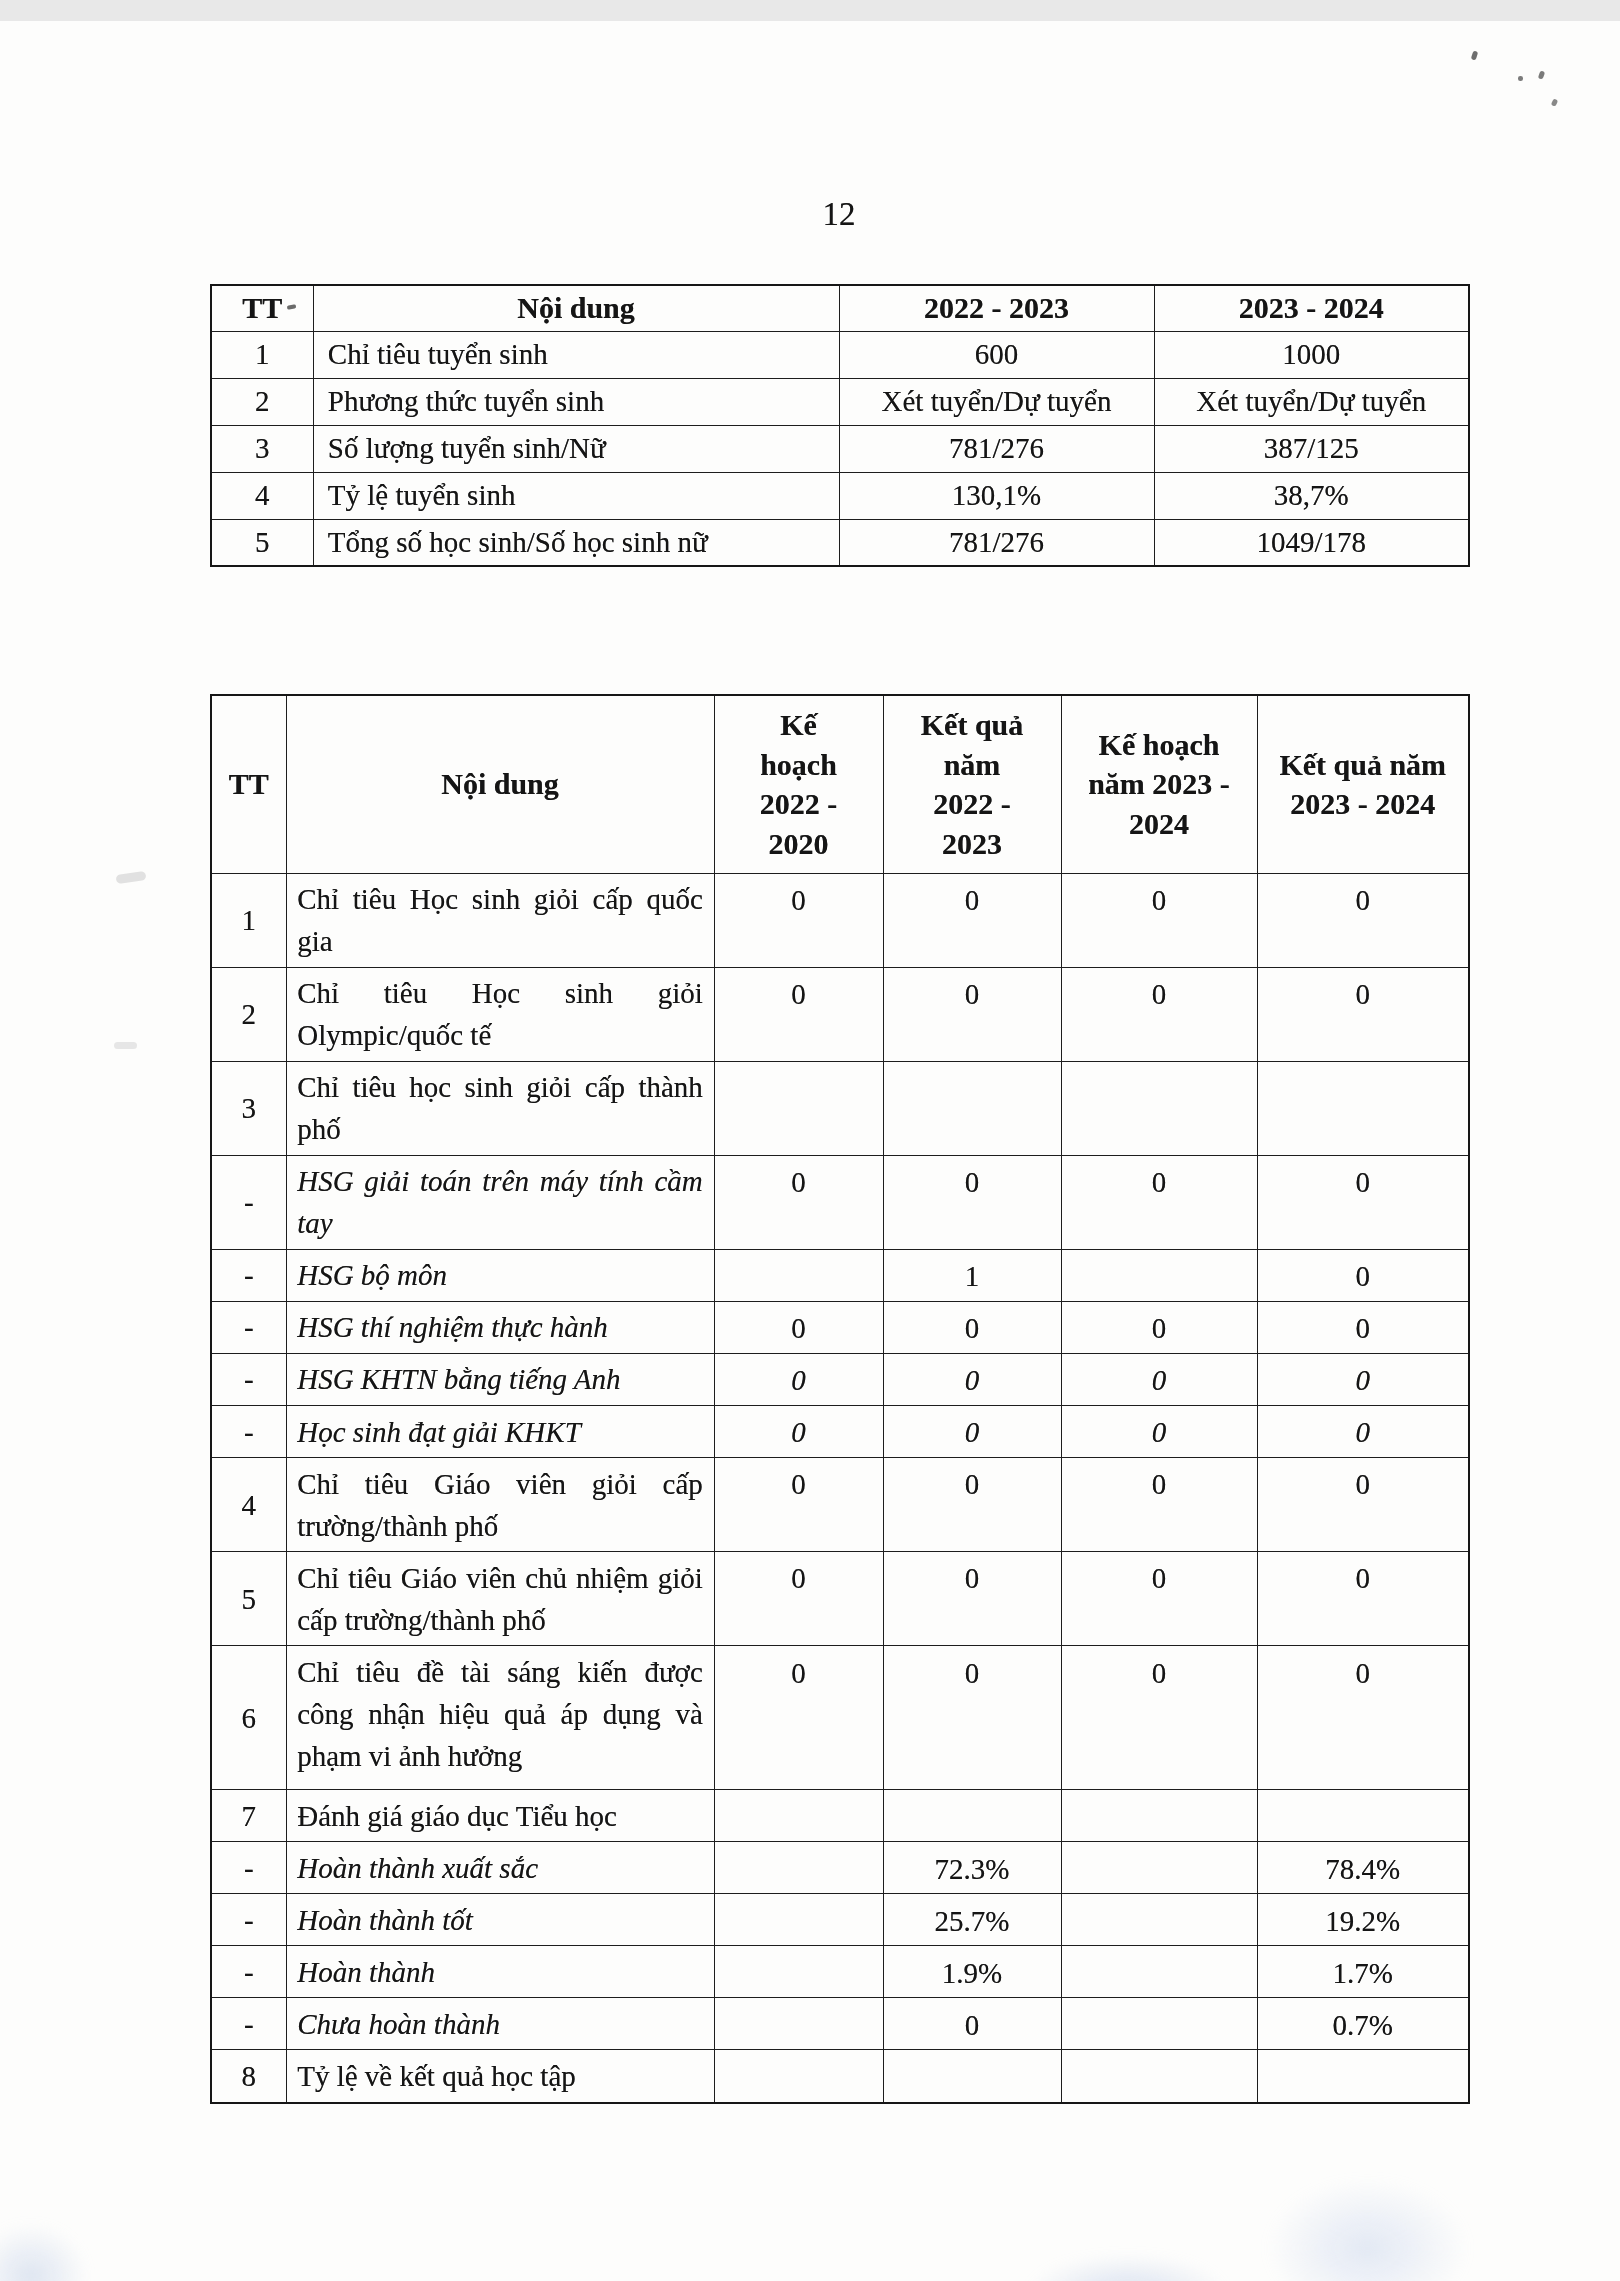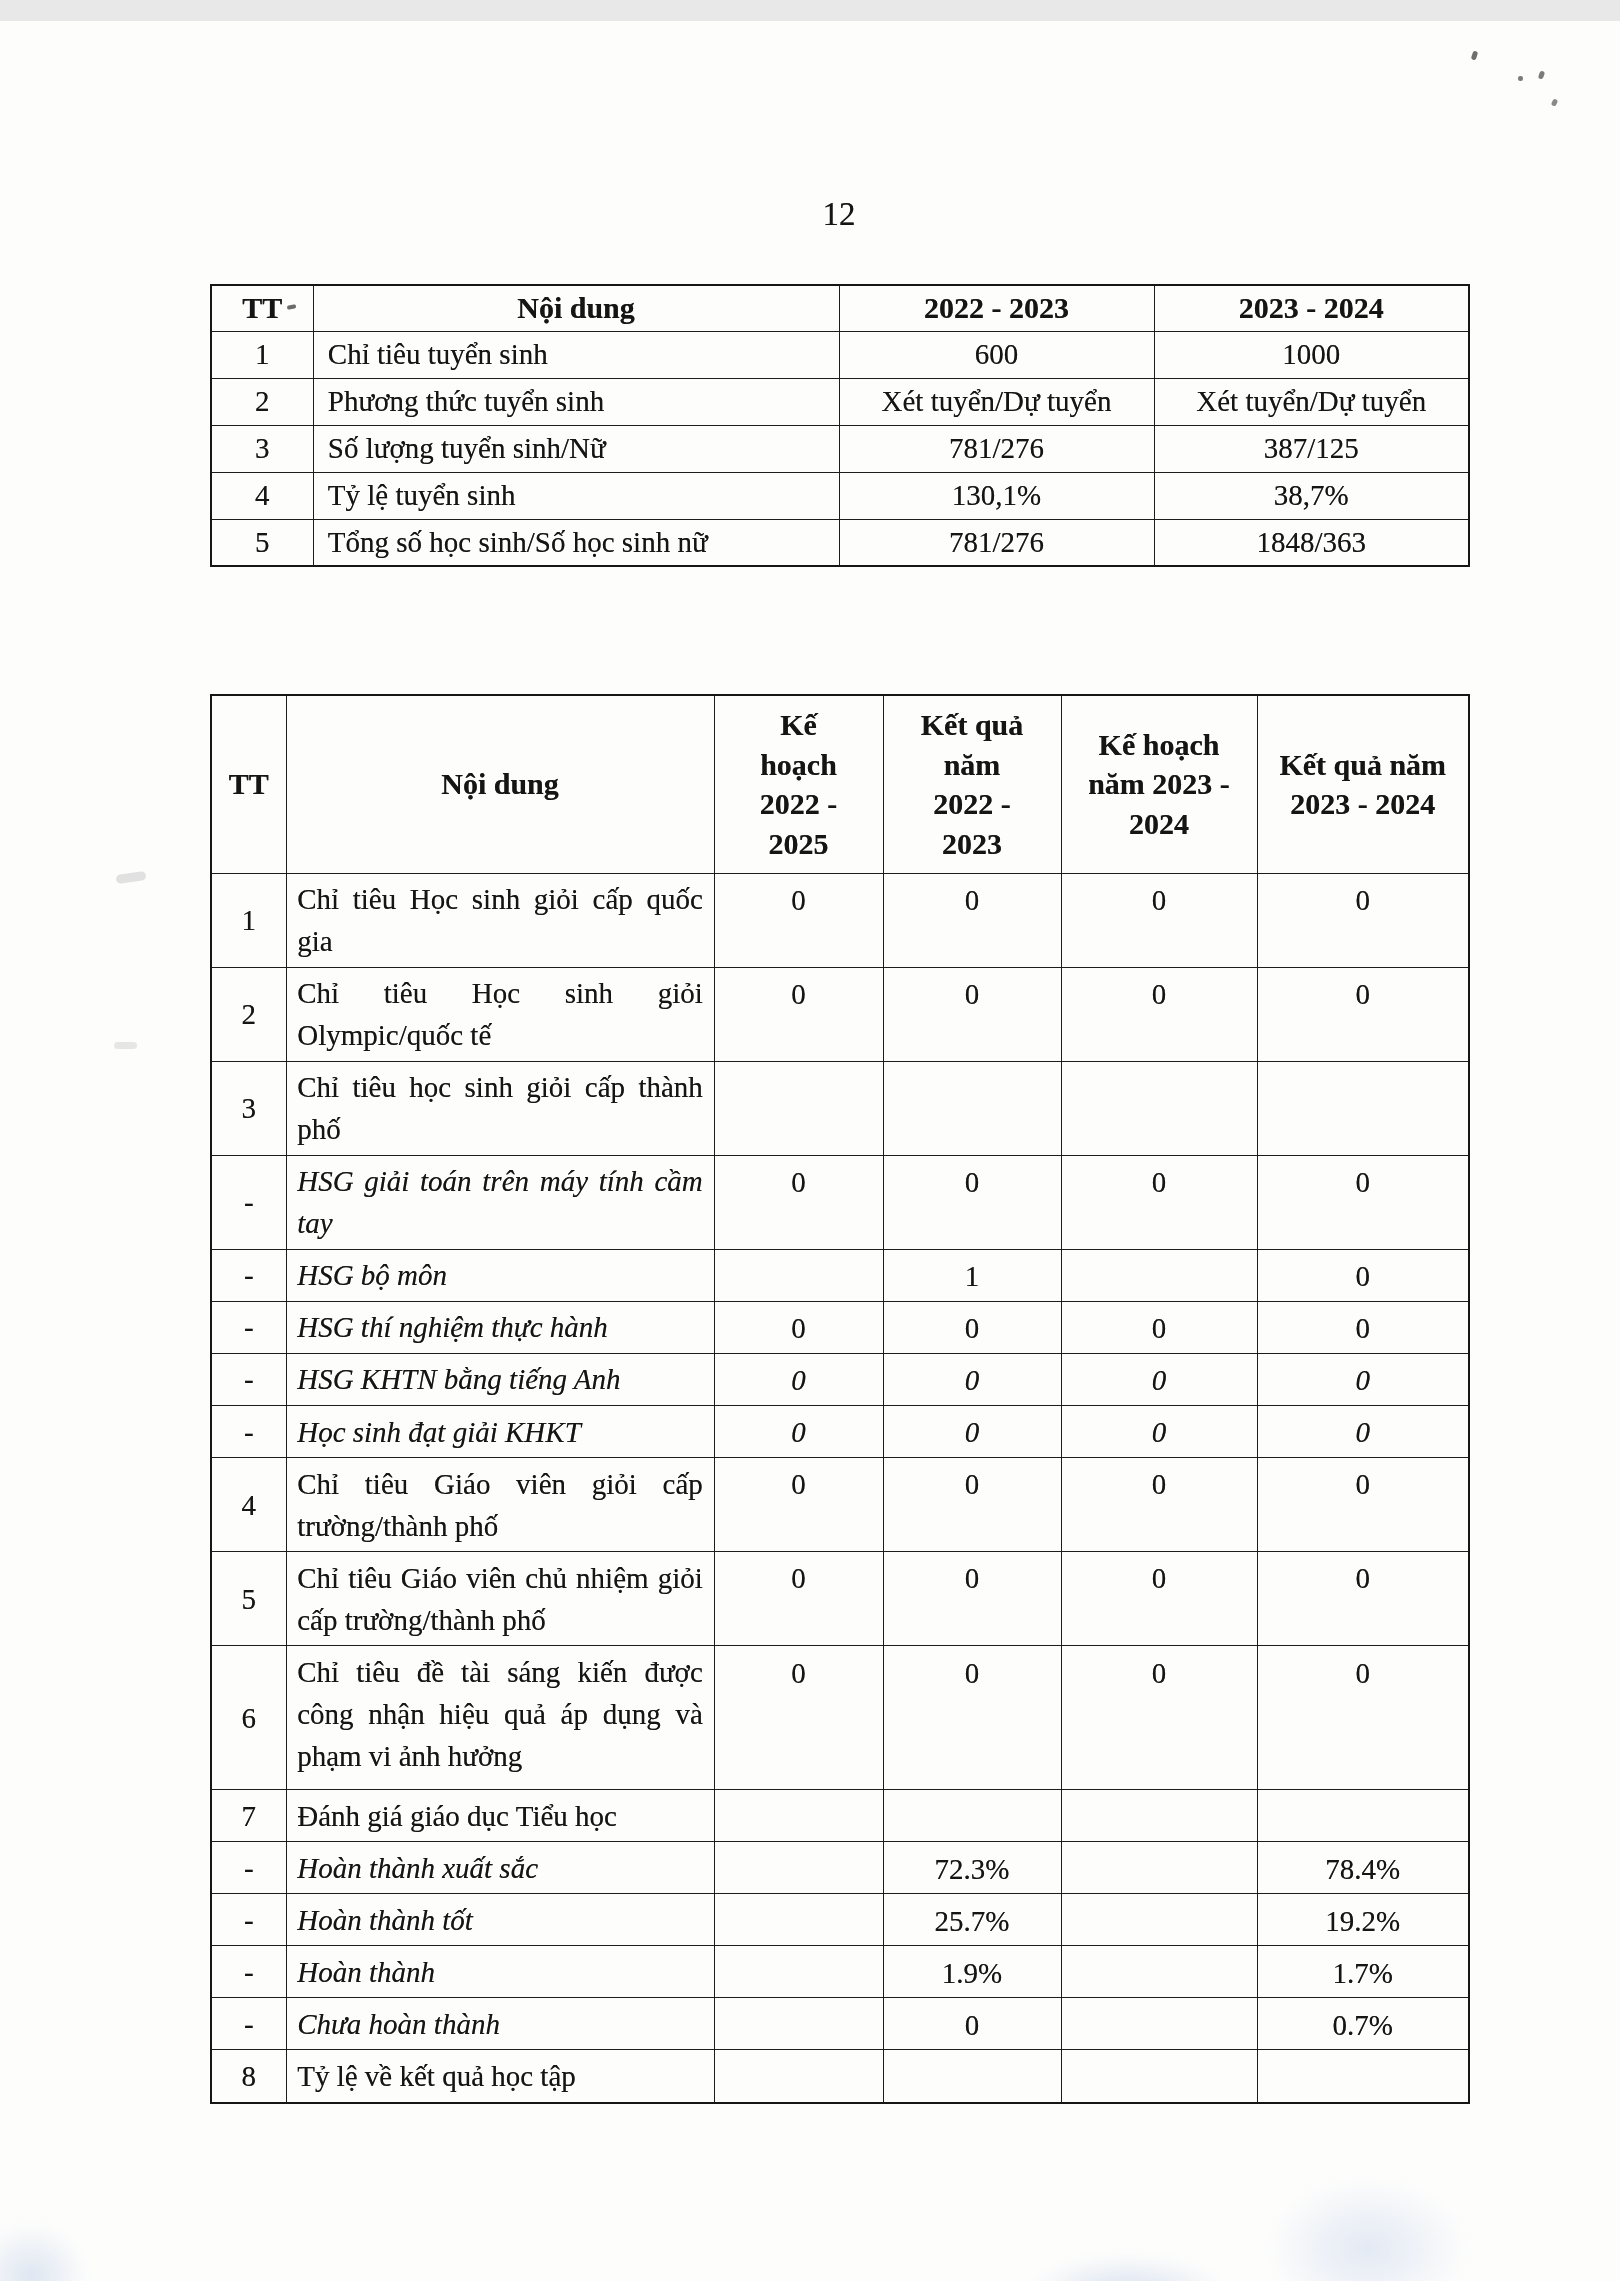--- a/index.html
+++ b/index.html
@@ -103,21 +103,21 @@
         <tr>
           <td class="tt">4</td>
           <td class="content">Tỷ lệ tuyển sinh</td>
           <td class="value">130,1%</td>
           <td class="value">38,7%</td>
         </tr>
         <tr>
           <td class="tt">5</td>
           <td class="content">Tổng số học sinh/Số học sinh nữ</td>
           <td class="value">781/276</td>
-          <td class="value">1848/363</td>
+          <td class="value">1049/178</td>
         </tr>
       </tbody>
   </table>
 
 
   <table id="table2">
     <colgroup>
       <col style="width:75px">
         <col style="width:428px">
         <col style="width:169px">
@@ -125,21 +125,21 @@
         <col style="width:196px">
         <col style="width:212px">
     </colgroup>
     <thead>
         <tr>
           <th>TT</th>
           <th>Nội dung</th>
           <th>Kế
 hoạch
 2022 -
-2025</th>
+2020</th>
           <th>Kết quả
 năm
 2022 -
 2023</th>
           <th>Kế hoạch
 năm 2023 -
 2024</th>
           <th>Kết quả năm
 2023 - 2024</th>
         </tr>

